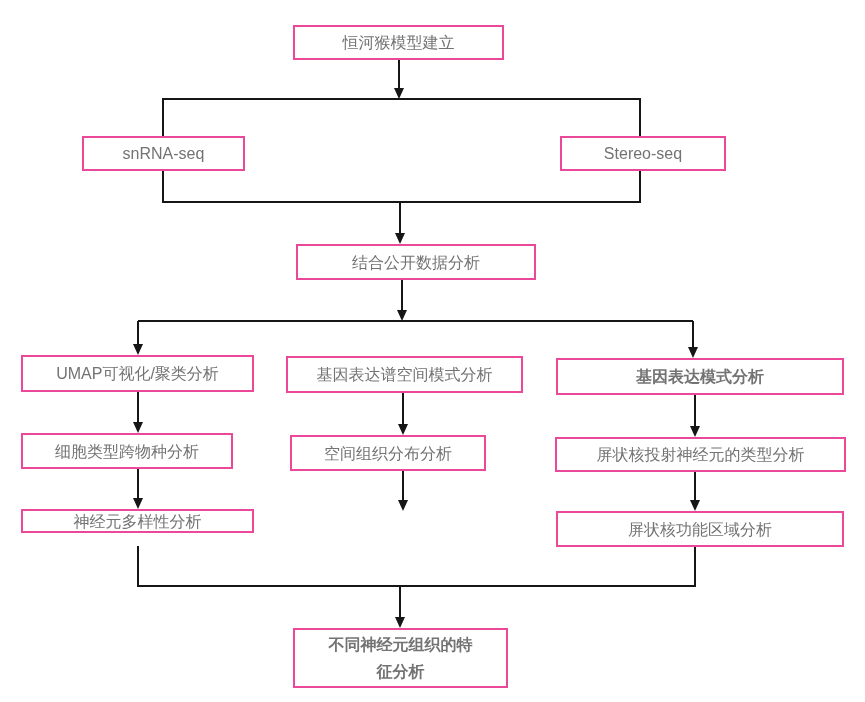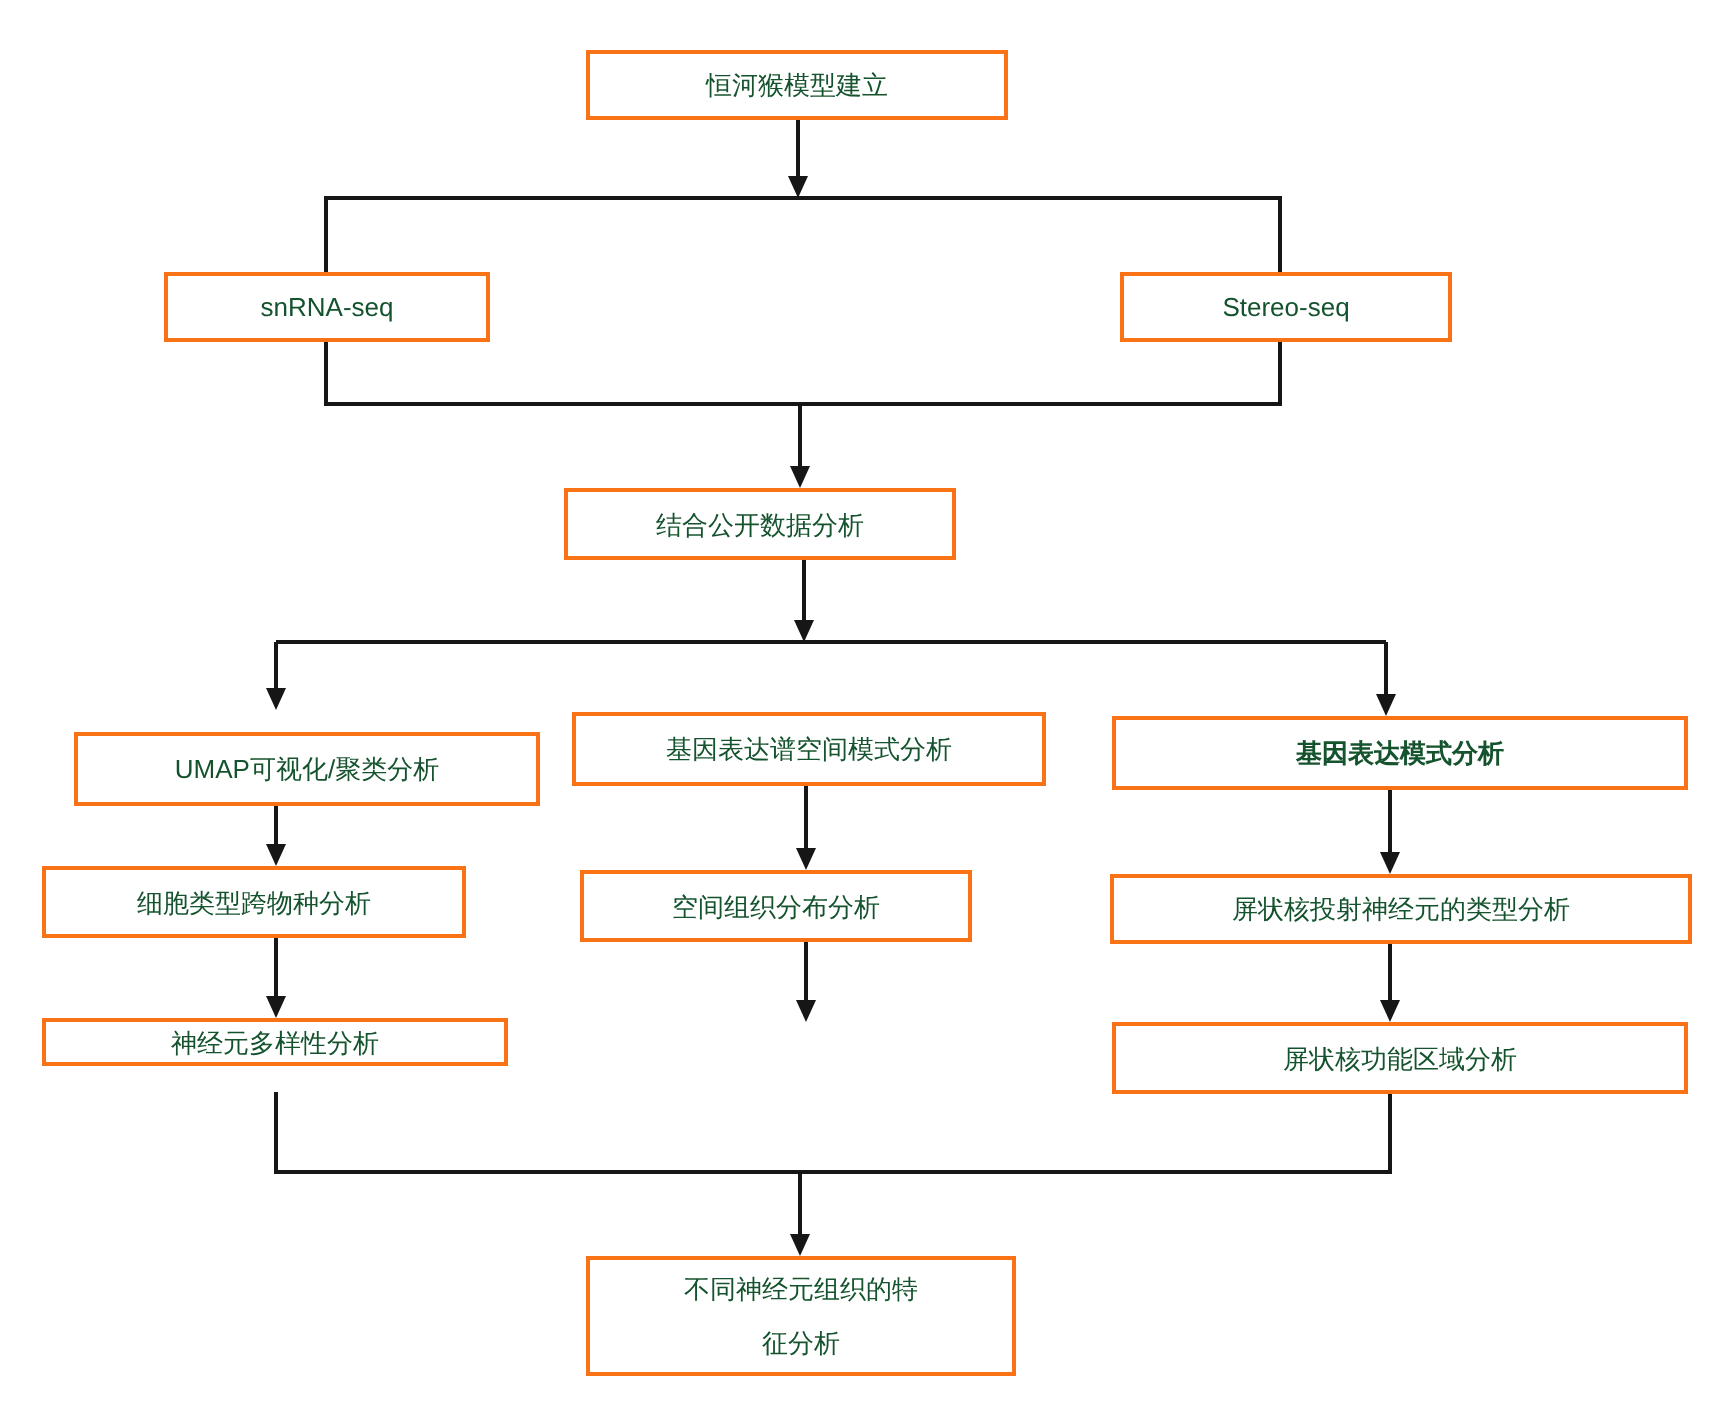--- a/index.html
+++ b/index.html
@@ -28,23 +28,23 @@
   }
   .wires polygon {
     fill: #161616;
     stroke: none;
   }
   .node {
     position: absolute;
     z-index: 1;
     box-sizing: border-box;
     background: #ffffff;
-    border: 2px solid #f97316;
-    color: #14532d;
-    font-size: 13px;
+    border: 2px solid #ec4899;
+    color: #737373;
+    font-size: 16px;
     line-height: 27px;
     display: flex;
     align-items: center;
     justify-content: center;
     text-align: center;
     white-space: pre-line;
   }
 </style>
 </head>
 <body>
@@ -121,35 +121,35 @@
       <polygon points="395,617 405,617 400,628"></polygon>
     </g>
   </svg>
 
   <div class="node" style="left:293px; top:25px;  width:211px; height:35px;">恒河猴模型建立</div>
 
   <div class="node" style="left:82px;  top:136px; width:163px; height:35px;">snRNA-seq</div>
 
   <div class="node" style="left:560px; top:136px; width:166px; height:35px;">Stereo-seq</div>
 
-  <div class="node" style="left:282px; top:244px; width:196px; height:36px;text-align:right;">结合公开数据分析</div>
+  <div class="node" style="left:296px; top:244px; width:240px; height:36px;text-align:right;">结合公开数据分析</div>
 
-  <div class="node" style="left:21px;  top:366px; width:233px; height:37px;margin-left:16px;">UMAP可视化/聚类分析</div>
+  <div class="node" style="left:21px;  top:355px; width:233px; height:37px;">UMAP可视化/聚类分析</div>
 
   <div class="node" style="left:286px; top:356px; width:237px; height:37px;">基因表达谱空间模式分析</div>
 
   <div class="node" style="left:556px; top:358px; width:288px; height:37px;font-weight:bold;">基因表达模式分析</div>
 
   <div class="node" style="left:21px;  top:433px; width:212px; height:36px;">细胞类型跨物种分析</div>
 
   <div class="node" style="left:290px; top:435px; width:196px; height:36px;">空间组织分布分析</div>
 
   <div class="node" style="left:555px; top:437px; width:291px; height:35px;">屏状核投射神经元的类型分析</div>
 
   <div class="node" style="left:21px;  top:509px; width:233px; height:24px;">神经元多样性分析</div>
 
 
   <div class="node" style="left:556px; top:511px; width:288px; height:36px;text-align:right;">屏状核功能区域分析</div>
 
-  <div class="node" style="left:293px; top:628px; width:215px; height:60px;">不同神经元组织的特
+  <div class="node" style="left:293px; top:628px; width:215px; height:60px;font-weight:bold;">不同神经元组织的特
 征分析</div>
 
 </div>
 
 </body></html>

